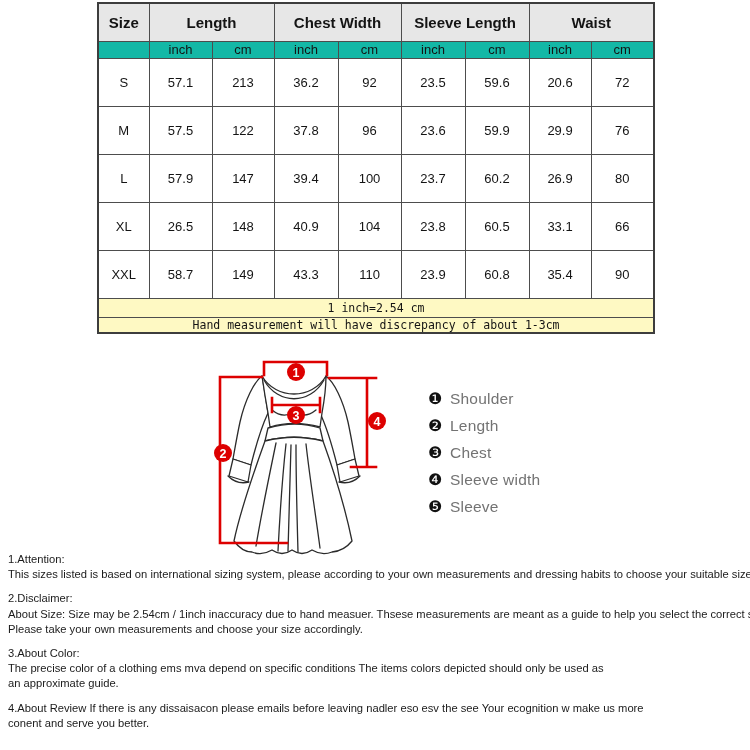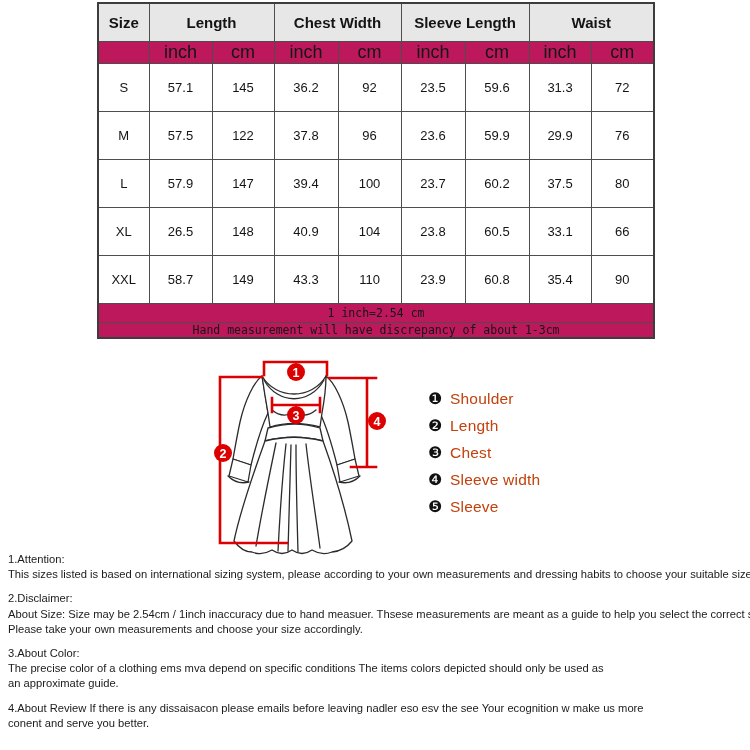--- a/index.html
+++ b/index.html
@@ -8,34 +8,34 @@
 
   
   .chart-wrap { position: absolute; left: 97px; top: 2px; }
   table.size-chart { border-collapse: collapse; table-layout: fixed; width: 556px;
                      border: 2px solid #3d3d3d; }
   table.size-chart th, table.size-chart td {
     border: 1px solid #4d4d4d; text-align: center; vertical-align: middle;
     font-size: 13px; color: #141414; padding: 0; overflow: hidden;
   }
   tr.hdr th { height: 38px; background: #e7e7e7; font-size: 15px; font-weight: bold; }
-  tr.units td { height: 17px; background: #be185d; font-size: 18px; }
+  tr.units td { height: 17px; background: #14b8a6; font-size: 13px; }
   tr.datarow td { height: 48px; background: #ffffff; font-size: 13px; }
-  tr.noterow td { background: #be185d; font-family: "DejaVu Sans Mono", monospace; font-size: 11.5px; }
+  tr.noterow td { background: #fef9c3; font-family: "DejaVu Sans Mono", monospace; font-size: 11.5px; }
   tr.noterow.r1 td { height: 19px; }
   tr.noterow.r2 td { height: 14px; }
 
   
   .diagram-svg { position: absolute; left: 190px; top: 352px; }
 
   
   .legend { position: absolute; left: 428px; top: 385px; }
   .legend-item { display: flex; align-items: center; height: 27px; }
   .legend-num { font-size: 16px; color: #111111; width: 22px; }
-  .legend-label { font-size: 15.5px; color: #c2410c; letter-spacing: 0.2px; }
+  .legend-label { font-size: 15.5px; color: #737373; letter-spacing: 0.2px; }
 
   
   .notes { position: absolute; left: 8px; top: 552px; font-size: 11.2px;
            line-height: 15.2px; color: #1a1a1a; }
   .notes .block { margin-bottom: 9px; }
   .notes .nline { white-space: nowrap; }
 </style>
 </head>
 <body>
 
@@ -67,26 +67,26 @@
       <td>inch</td>
       <td>cm</td>
       <td>inch</td>
       <td>cm</td>
       <td>inch</td>
       <td>cm</td>
     </tr>
     <tr class="datarow">
       <td>S</td>
       <td>57.1</td>
-      <td>145</td>
+      <td>213</td>
       <td>36.2</td>
       <td>92</td>
       <td>23.5</td>
       <td>59.6</td>
-      <td>31.3</td>
+      <td>20.6</td>
       <td>72</td>
     </tr>
     <tr class="datarow">
       <td>M</td>
       <td>57.5</td>
       <td>122</td>
       <td>37.8</td>
       <td>96</td>
       <td>23.6</td>
       <td>59.9</td>
@@ -94,21 +94,21 @@
       <td>76</td>
     </tr>
     <tr class="datarow">
       <td>L</td>
       <td>57.9</td>
       <td>147</td>
       <td>39.4</td>
       <td>100</td>
       <td>23.7</td>
       <td>60.2</td>
-      <td>37.5</td>
+      <td>26.9</td>
       <td>80</td>
     </tr>
     <tr class="datarow">
       <td>XL</td>
       <td>26.5</td>
       <td>148</td>
       <td>40.9</td>
       <td>104</td>
       <td>23.8</td>
       <td>60.5</td>

